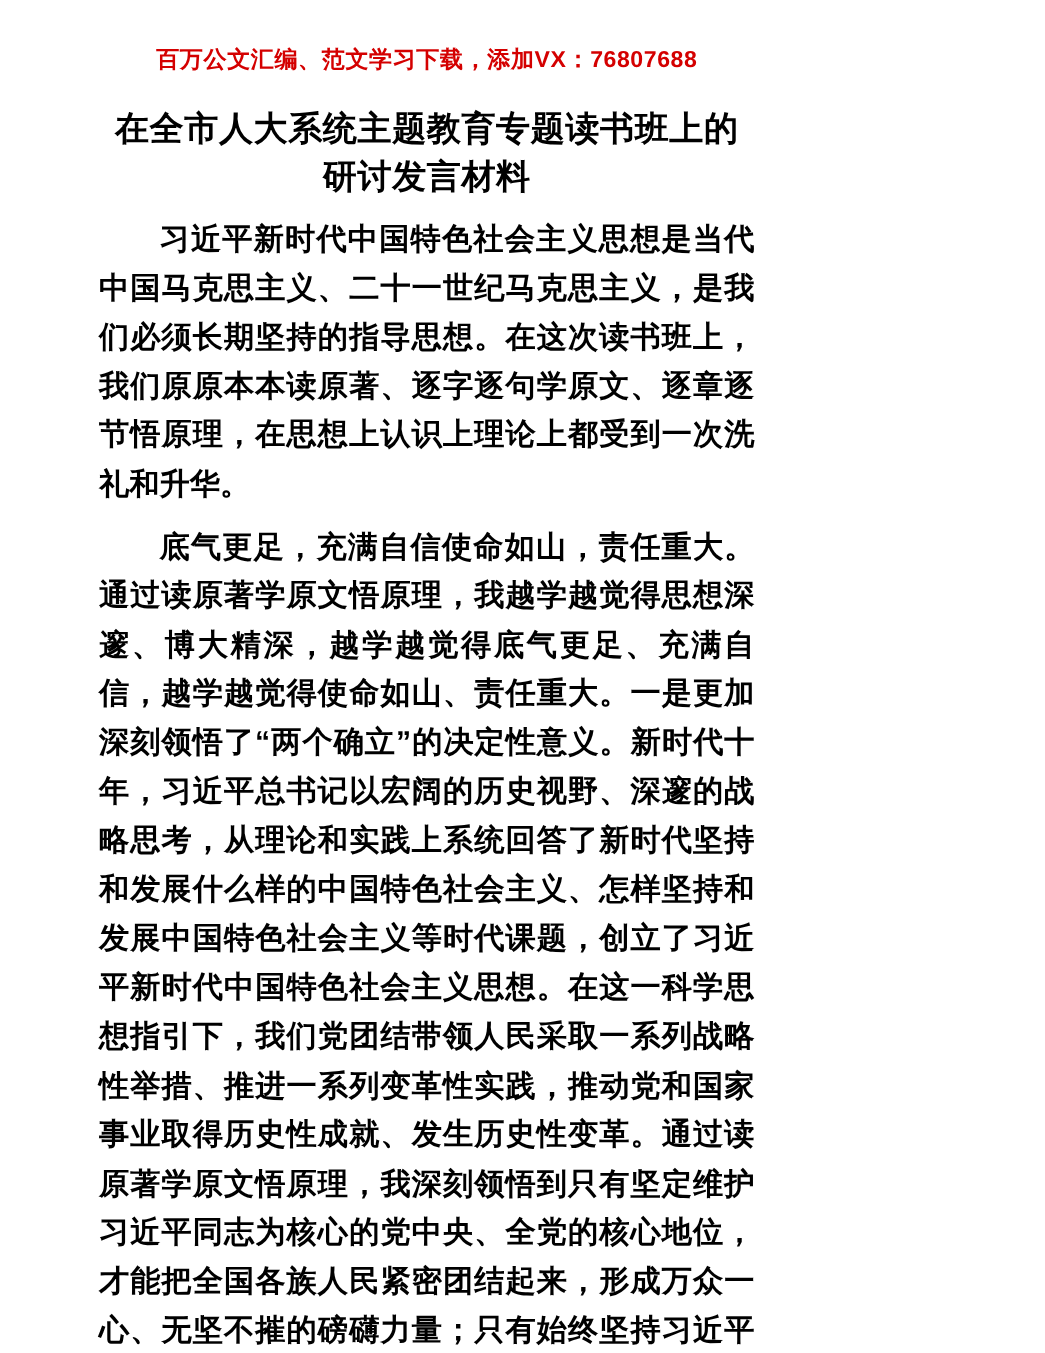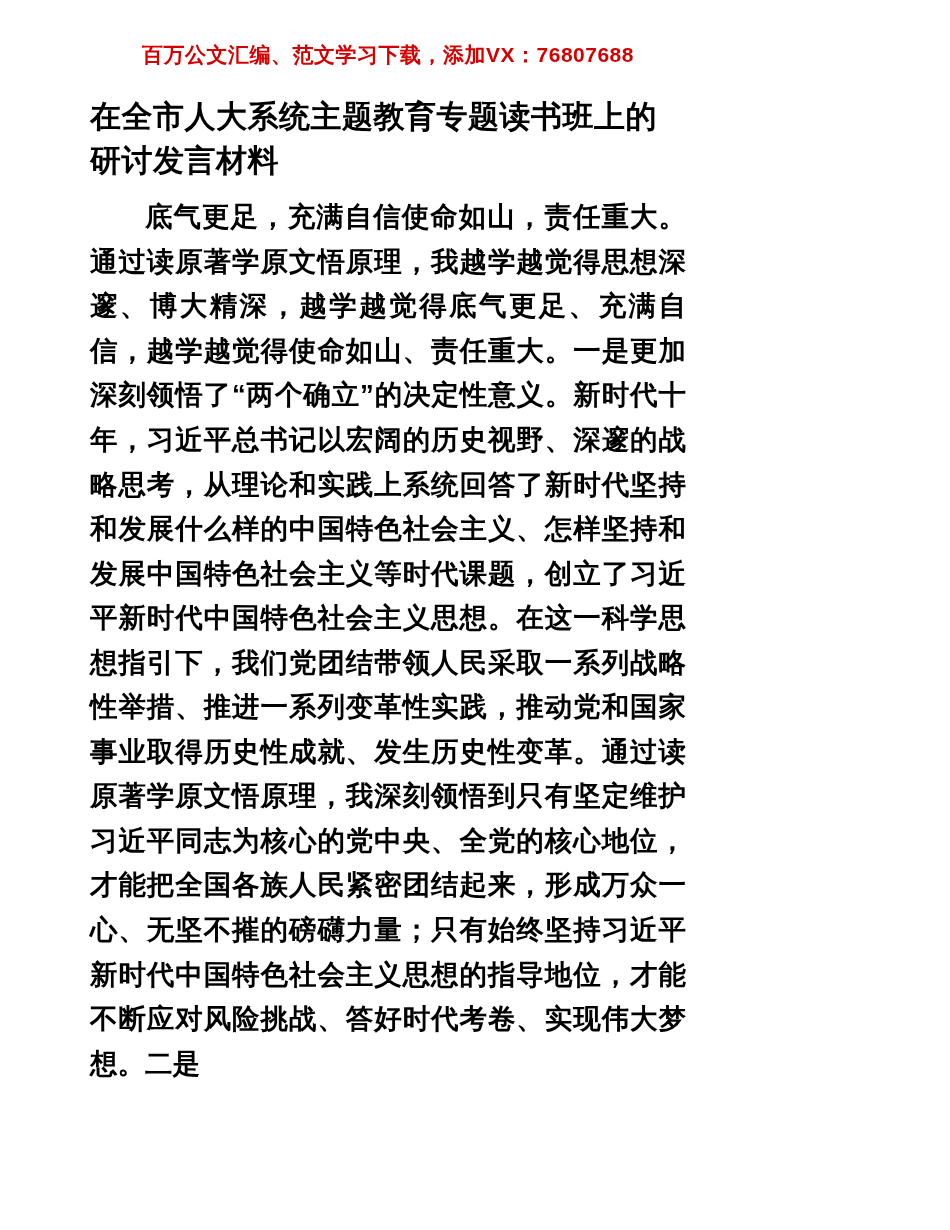--- a/index.html
+++ b/index.html
@@ -25,21 +25,21 @@
     text-align: center;
     color: #d40000;
     font-weight: bold;
     font-size: 21px;
     letter-spacing: 0.5px;
     padding-top: 42px;
     line-height: 1.2;
     white-space: nowrap;
   }
   .doc-title {
-    text-align: left;
+    text-align: center;
     font-weight: bold;
     font-size: 31px;
     line-height: 1.42;
     margin-top: 28px;
     margin-bottom: 6px;
     letter-spacing: 0.5px;
   }
   .body-para {
     font-size: 27.5px;
     font-weight: bold;
@@ -53,16 +53,17 @@
 </style>
 </head>
 <body>
 
 <div class="page">
 
   <div class="promo-banner">百万公文汇编、范文学习下载，添加VX：76807688</div>
 
   <h1 class="doc-title">在全市人大系统主题教育专题读书班上的研讨发言材料</h1>
 
+  <p class="body-para">习近平新时代中国特色社会主义思想是当代中国马克思主义、二十一世纪马克思主义，是我们必须长期坚持的指导思想。在这次读书班上，我们原原本本读原著、逐字逐句学原文、逐章逐节悟原理，在思想上认识上理论上都受到一次洗礼和升华。</p>
 
   <p class="body-para">底气更足，充满自信使命如山，责任重大。通过读原著学原文悟原理，我越学越觉得思想深邃、博大精深，越学越觉得底气更足、充满自信，越学越觉得使命如山、责任重大。一是更加深刻领悟了“两个确立”的决定性意义。新时代十年，习近平总书记以宏阔的历史视野、深邃的战略思考，从理论和实践上系统回答了新时代坚持和发展什么样的中国特色社会主义、怎样坚持和发展中国特色社会主义等时代课题，创立了习近平新时代中国特色社会主义思想。在这一科学思想指引下，我们党团结带领人民采取一系列战略性举措、推进一系列变革性实践，推动党和国家事业取得历史性成就、发生历史性变革。通过读原著学原文悟原理，我深刻领悟到只有坚定维护习近平同志为核心的党中央、全党的核心地位，才能把全国各族人民紧密团结起来，形成万众一心、无坚不摧的磅礴力量；只有始终坚持习近平新时代中国特色社会主义思想的指导地位，才能不断应对风险挑战、答好时代考卷、实现伟大梦想。二是</p>
 
 </div>
 
 </body></html>

